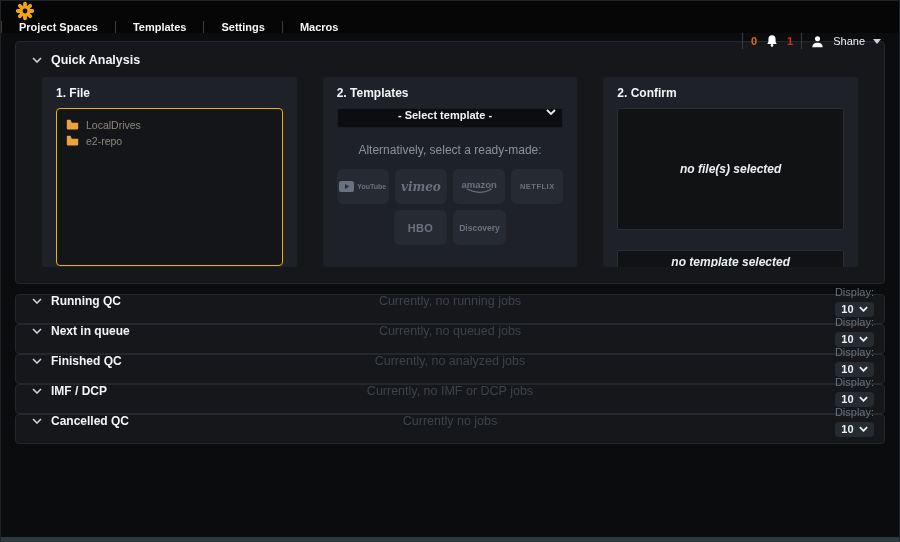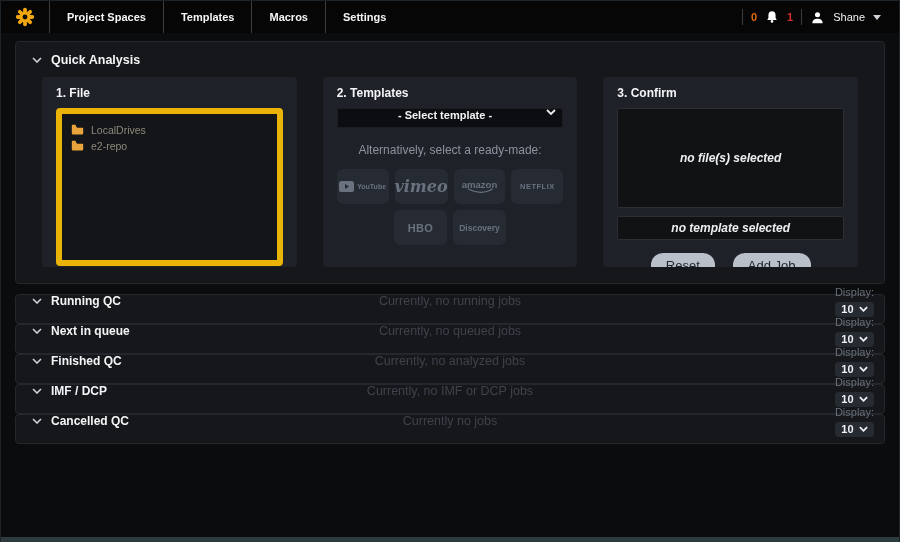--- a/index.html
+++ b/index.html
@@ -6,21 +6,21 @@
   html,body { width:900px; height:542px; }
   body {
     font-family:"Liberation Sans","DejaVu Sans",sans-serif;
     background:#0b0c0e; color:#f2f3f5; overflow:hidden;
   }
   .viewport{ position:relative; width:900px; height:542px;
     border:1px solid #1d2429; border-bottom:none; }
   .bottom-strip{ position:absolute; left:0; right:0; bottom:0; height:5px; background:#2d3a3e; }
 
   
-  .navbar{ height:32px; background:#060606; display:flex; align-items:center; }
+  .navbar{ height:32px; background:#060606; display:flex; align-items:flex-start;flex-direction:column; }
   .logo{ width:48px; display:flex; justify-content:center; align-items:center; cursor:pointer; }
   .nav-items{ display:flex; height:100%; align-items:center; }
   .nav-item{ position:relative; height:100%; display:flex; align-items:center;
     padding:0 17px; font-size:11px; font-weight:700; color:#f5f6f8; cursor:pointer;
     border-left:1px solid #3c3c3c; }
   .nav-right{ margin-left:auto; display:flex; align-items:center; gap:8px; padding-right:18px; }
   .vsep{ width:1px; height:16px; background:#3c3c3c; }
   .count{ font-size:11px; font-weight:700; }
   .count.orange{ color:#e06a10; }
   .count.red{ color:#d22f27; }
@@ -34,46 +34,46 @@
   .qa-card{ margin-bottom:10px; padding-bottom:4px; }
   .card-header{ display:flex; align-items:center; gap:9px; padding:11px 16px 8px 16px; cursor:pointer; }
   .card-header h2{ font-size:12.5px; font-weight:700; color:#f4f5f7; }
   .chev{ display:flex; align-items:center; color:#cfd2d6; }
 
   .qa-panels{ display:flex; gap:26px; padding:2px 26px 12px 26px; height:204px; }
   .panel{ flex:1; background:#1e2127; border-radius:3px; padding:9px 14px; overflow:hidden; }
   .panel h3{ font-size:12px; font-weight:700; color:#f4f5f7; margin-bottom:8px; }
 
   
-  .file-tree{ height:158px; background:#131518; border:6px solid #eab308;
+  .file-tree{ height:158px; background:#131518; border:1px solid #eab308;
     border-radius:4px; padding:8px 9px; cursor:default; }
   .tree-item{ display:flex; align-items:center; gap:7px; height:16px; cursor:pointer; }
   .tree-item span.lbl{ font-size:10.5px; color:#8e887c; }
 
   
   .select-dark{ height:20px; background:#0c0d10; border:1px solid #1b1d22; border-radius:2px;
     display:flex; align-items:flex-start; cursor:pointer; padding:0 6px; }
   .select-dark .sel-text{ flex:1; text-align:center; font-size:11px; font-weight:700; color:#f2f3f5; }
   .alt-text{ text-align:center; font-size:12px; color:#8b93a0; margin:15px 0 12px 0; }
   .brand-row{ display:flex; gap:6px; justify-content:center; margin-bottom:6px; }
   .brand-btn{ width:53px; height:35px; background:#262b33; border:none; border-radius:6px;
     display:flex; align-items:center; justify-content:center; gap:3px;
     color:#6a7280; cursor:pointer; font-family:inherit; }
   .b-youtube{ font-size:7px; font-weight:700; }
-  .b-vimeo{ font-family:"DejaVu Serif",serif; font-style:italic; font-weight:700; font-size:16px; }
+  .b-vimeo{ font-family:"DejaVu Serif",serif; font-style:italic; font-weight:700; font-size:12px; }
   .b-amazon{ flex-direction:column; gap:0; font-size:9.5px; font-weight:700; }
   .b-netflix{ font-size:7.5px; font-weight:800; letter-spacing:.5px; }
   .b-hbo{ font-size:11px; font-weight:800; letter-spacing:.3px; }
   .b-discovery{ font-size:8.5px; font-weight:700; }
 
   
   .confirm-box{ background:#101214; border:1px solid #2b2f35; border-radius:2px;
     display:flex; align-items:center; justify-content:center; }
   .confirm-box span{ font-size:12px; font-style:italic; font-weight:700; color:#eceff2; }
-  .confirm-box.files{ height:100px; margin-bottom:8px; }
+  .confirm-box.files{ height:122px; margin-bottom:20px; }
   .confirm-box.template{ height:24px; }
   .confirm-actions{ display:flex; justify-content:center; gap:18px; margin-top:13px; }
   .pill-btn{ background:#b9c0ca; color:#22262c; border:none; border-radius:12px;
     font-family:inherit; font-size:13px; padding:5px 15px; cursor:pointer; }
 
   
   .acc-row{ position:relative; height:30px; display:flex; align-items:center;
     padding:0 10px 16px 16px; }
   .acc-left{ display:flex; align-items:center; gap:9px; cursor:pointer; }
   .acc-left h2{ font-size:12px; font-weight:700; color:#f4f5f7; }
@@ -105,22 +105,22 @@
             <rect x="-1.9" y="-9.2" width="3.8" height="6" rx="1.8" transform="rotate(315)"></rect>
           </g>
           <circle r="5.4"></circle>
         </g>
         <circle r="2.4" fill="#060606"></circle>
       </svg>
     </div>
     <nav class="nav-items">
       <a class="nav-item">Project Spaces</a>
       <a class="nav-item">Templates</a>
+      <a class="nav-item">Settings</a>
       <a class="nav-item">Macros</a>
-      <a class="nav-item">Settings</a>
     </nav>
     <div class="nav-right">
       <span class="vsep"></span>
       <span class="count orange">0</span>
       <span class="icon-btn">
         <svg width="14" height="14" viewBox="0 0 16 16" fill="currentColor">
           <path d="M8 1.5c-2.6 0-4.1 1.9-4.1 4.4v3.2L2.6 11.3h10.8L12.1 9.1V5.9C12.1 3.4 10.6 1.5 8 1.5z"></path>
           <circle cx="8" cy="13" r="1.5"></circle>
         </svg>
       </span>
@@ -210,21 +210,21 @@
             </button>
             <button class="brand-btn b-netflix">NETFLIX</button>
           </div>
           <div class="brand-row">
             <button class="brand-btn b-hbo">HBO</button>
             <button class="brand-btn b-discovery">Discovery</button>
           </div>
         </div>
 
         <div class="panel">
-          <h3>3. Confirm</h3>
+          <h3>2. Confirm</h3>
           <div class="confirm-box files">
             <span>no file(s) selected</span>
           </div>
           <div class="confirm-box template">
             <span>no template selected</span>
           </div>
           <div class="confirm-actions">
             <button class="pill-btn">Reset</button>
             <button class="pill-btn">Add Job</button>
           </div>

